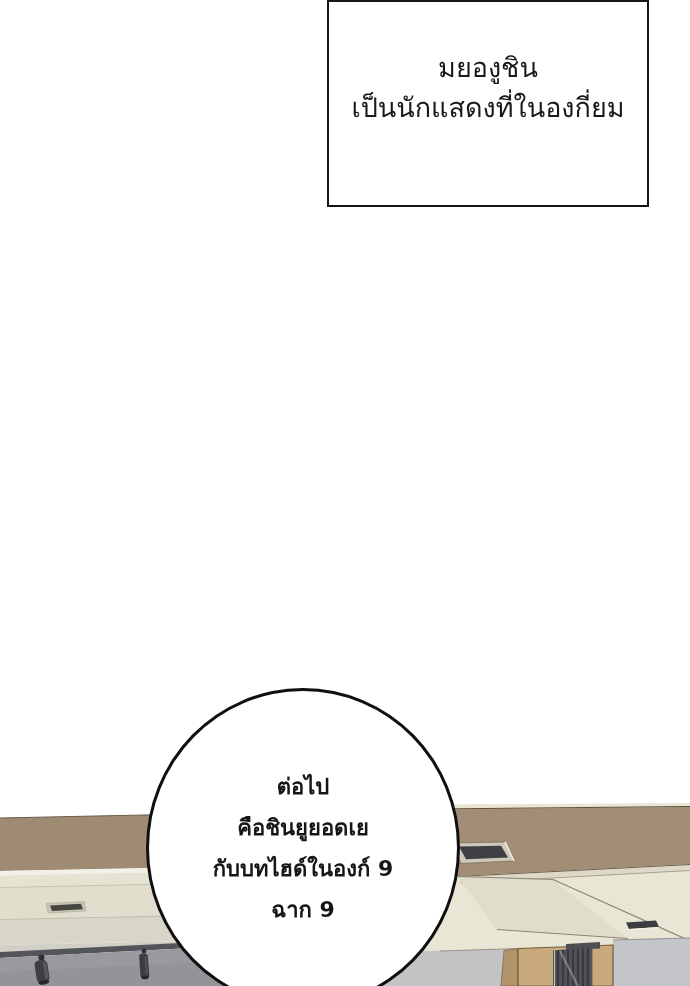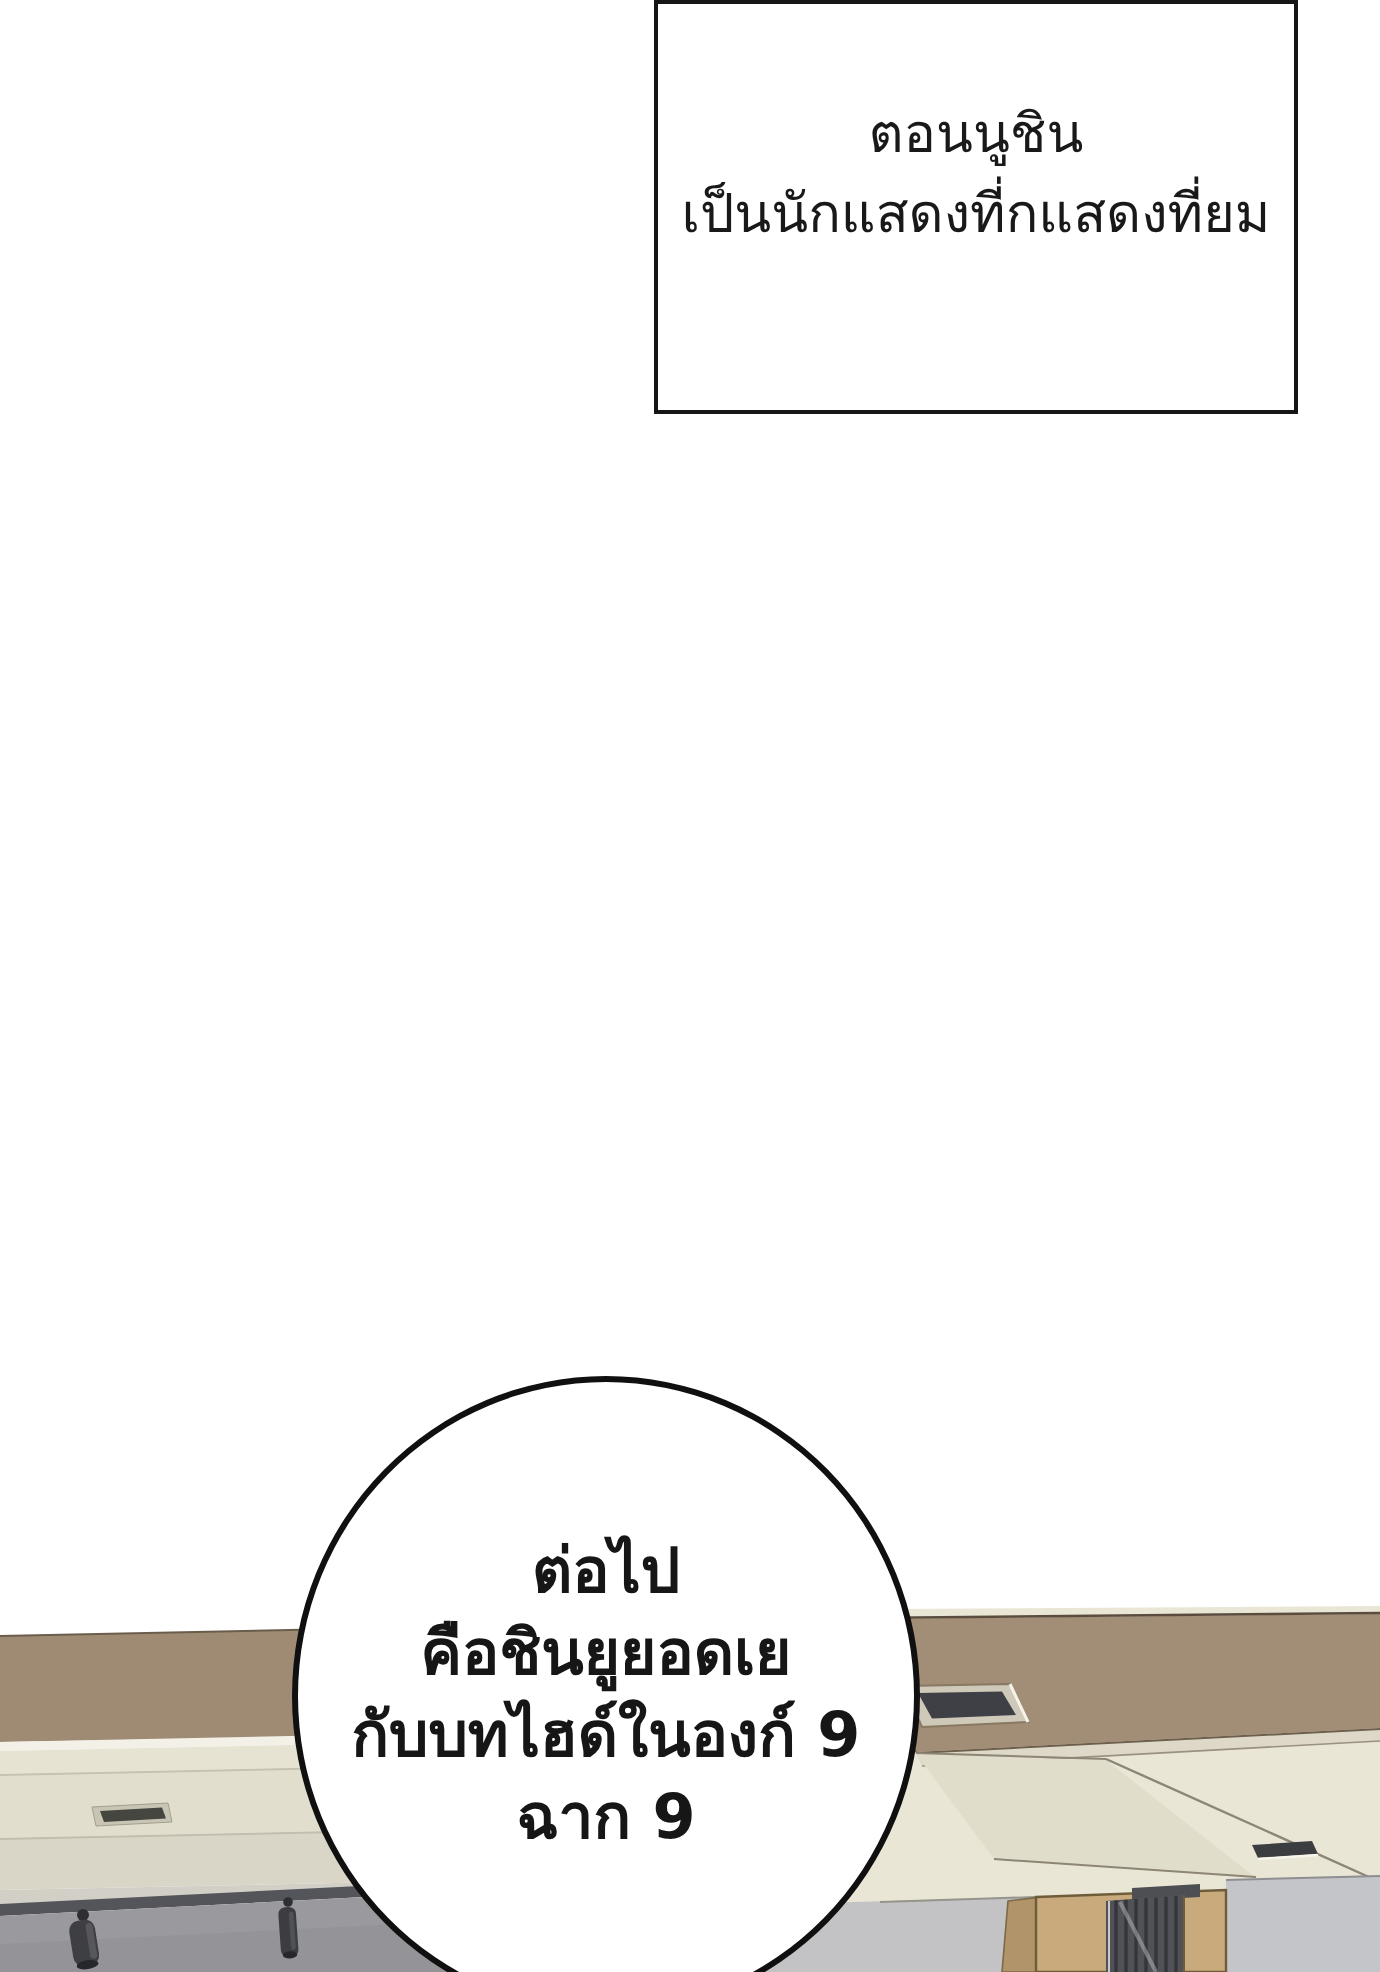--- a/index.html
+++ b/index.html
@@ -44,21 +44,21 @@
     border: 3px solid #101010;
     border-radius: 50%;
     display: flex; flex-direction: column;
     align-items: center; justify-content: center;
     text-align: center;
     z-index: 3;
   }
   .speech-bubble .line {
     font-family: "DejaVu Sans", sans-serif;
     font-weight: 700;
-    font-size: 31px;
+    font-size: 22px;
     line-height: 41px;
     color: #161616;
     white-space: nowrap;
   }
 
   .scene {
     position: absolute;
     left: 0; top: 800px;
     width: 690px; height: 186px;
     z-index: 1;
@@ -173,22 +173,22 @@
         <line x1="578" y1="148.8" x2="578" y2="186" stroke="#35363a" stroke-width="1.7"></line>
         <line x1="583" y1="148.4" x2="583" y2="186" stroke="#35363a" stroke-width="1.7"></line>
         <line x1="588" y1="148.1" x2="588" y2="186" stroke="#35363a" stroke-width="1.7"></line>
         <line x1="560" y1="151" x2="578" y2="186" stroke="#b9babd" stroke-width="2" opacity="0.5"></line>
         <line x1="592" y1="147.5" x2="592" y2="186" stroke="#6f5c3b" stroke-width="1"></line>
       </g>
     </g>
   </svg>
 
   <div class="narration-box">
-    <div class="line">ตอนนูชิน</div>
-    <div class="line">เป็นนักแสดงที่กแสดงที่ยม</div>
+    <div class="line">มยองูชิน</div>
+    <div class="line">เป็นนักแสดงที่ในองกี่ยม</div>
   </div>
 
   <div class="speech-bubble">
     <div class="line">ต่อไป</div>
     <div class="line">คือชินยูยอดเย</div>
     <div class="line">กับบทไฮด์ในองก์ 9</div>
     <div class="line">ฉาก 9</div>
   </div>
 
 </div>

